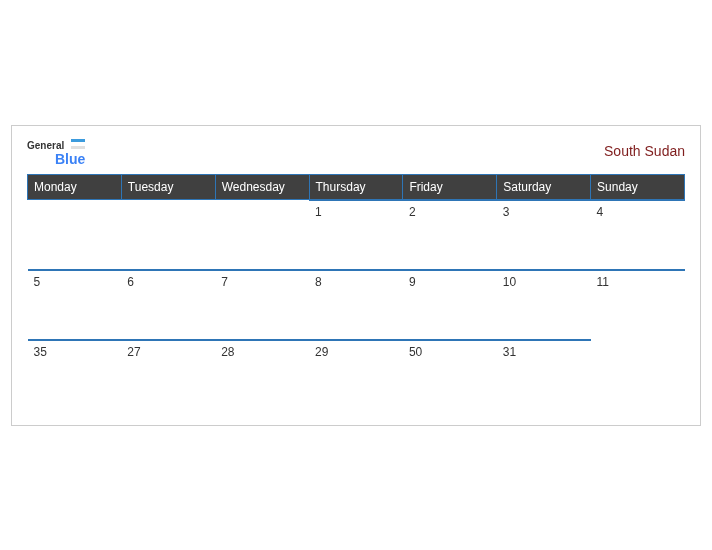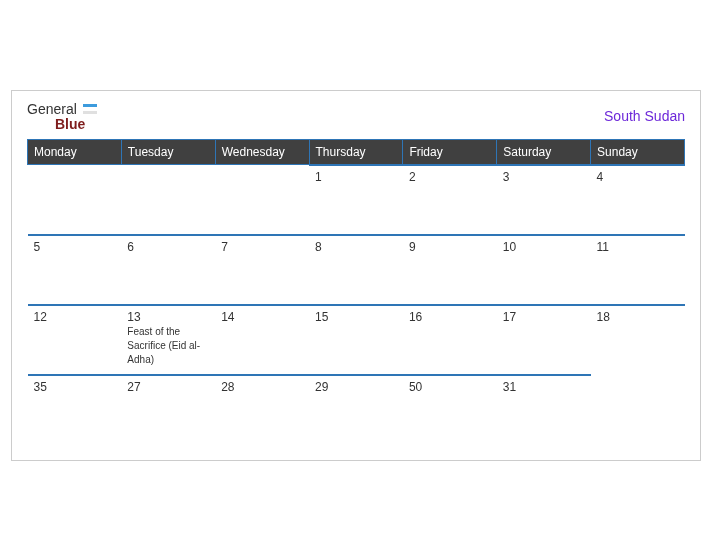--- a/index.html
+++ b/index.html
@@ -23,48 +23,48 @@
       align-items: center;
       justify-content: space-between;
       margin-bottom: 8px;
     }
     .logo {
       display: flex;
       flex-direction: column;
       line-height: 1;
     }
     .logo-general {
-      font-size: 14px;
-      font-weight: normal;
+      font-size: 10px;
+      font-weight: bold;
       color: #333;
     }
     .logo-blue {
       font-size: 14px;
       font-weight: bold;
-      color: #7f1d1d;
+      color: #3b82f6;
       padding-left: 28px;
     }
     .logo-flag {
       display: inline-block;
       width: 14px;
       height: 10px;
       background: linear-gradient(to bottom, #3c9bdd 0%, #3c9bdd 33%, #fff 33%, #fff 66%, #e0e0e0 66%, #e0e0e0 100%);
       margin-left: 2px;
       vertical-align: middle;
     }
     .calendar-title {
       font-size: 28px;
       font-weight: normal;
       color: #333;
       text-align: center;
       flex: 1;
     }
     .calendar-country {
       font-size: 14px;
-      color: #6d28d9;
+      color: #7f1d1d;
       text-align: right;
     }
     .calendar-grid {
       width: 100%;
       border-collapse: collapse;
     }
     .calendar-grid th {
       background-color: #404040;
       color: #fff;
       font-size: 12px;
@@ -164,41 +164,20 @@
           </td>
           <td>
             <span class="day-number">10</span>
           </td>
           <td>
             <span class="day-number">11</span>
           </td>
         </tr>
         <tr>
           <td>
-            <span class="day-number">12</span>
-          </td>
-          <td><span class="day-number">13</span><span class="event-text">Feast of the Sacrifice (Eid al-Adha)</span></td>
-          <td>
-            <span class="day-number">14</span>
-          </td>
-          <td>
-            <span class="day-number">15</span>
-          </td>
-          <td>
-            <span class="day-number">16</span>
-          </td>
-          <td>
-            <span class="day-number">17</span>
-          </td>
-          <td>
-            <span class="day-number">18</span>
-          </td>
-        </tr>
-        <tr>
-          <td>
             <span class="day-number">35</span>
           </td>
           <td>
             <span class="day-number">27</span>
           </td>
           <td>
             <span class="day-number">28</span>
           </td>
           <td>
             <span class="day-number">29</span>

